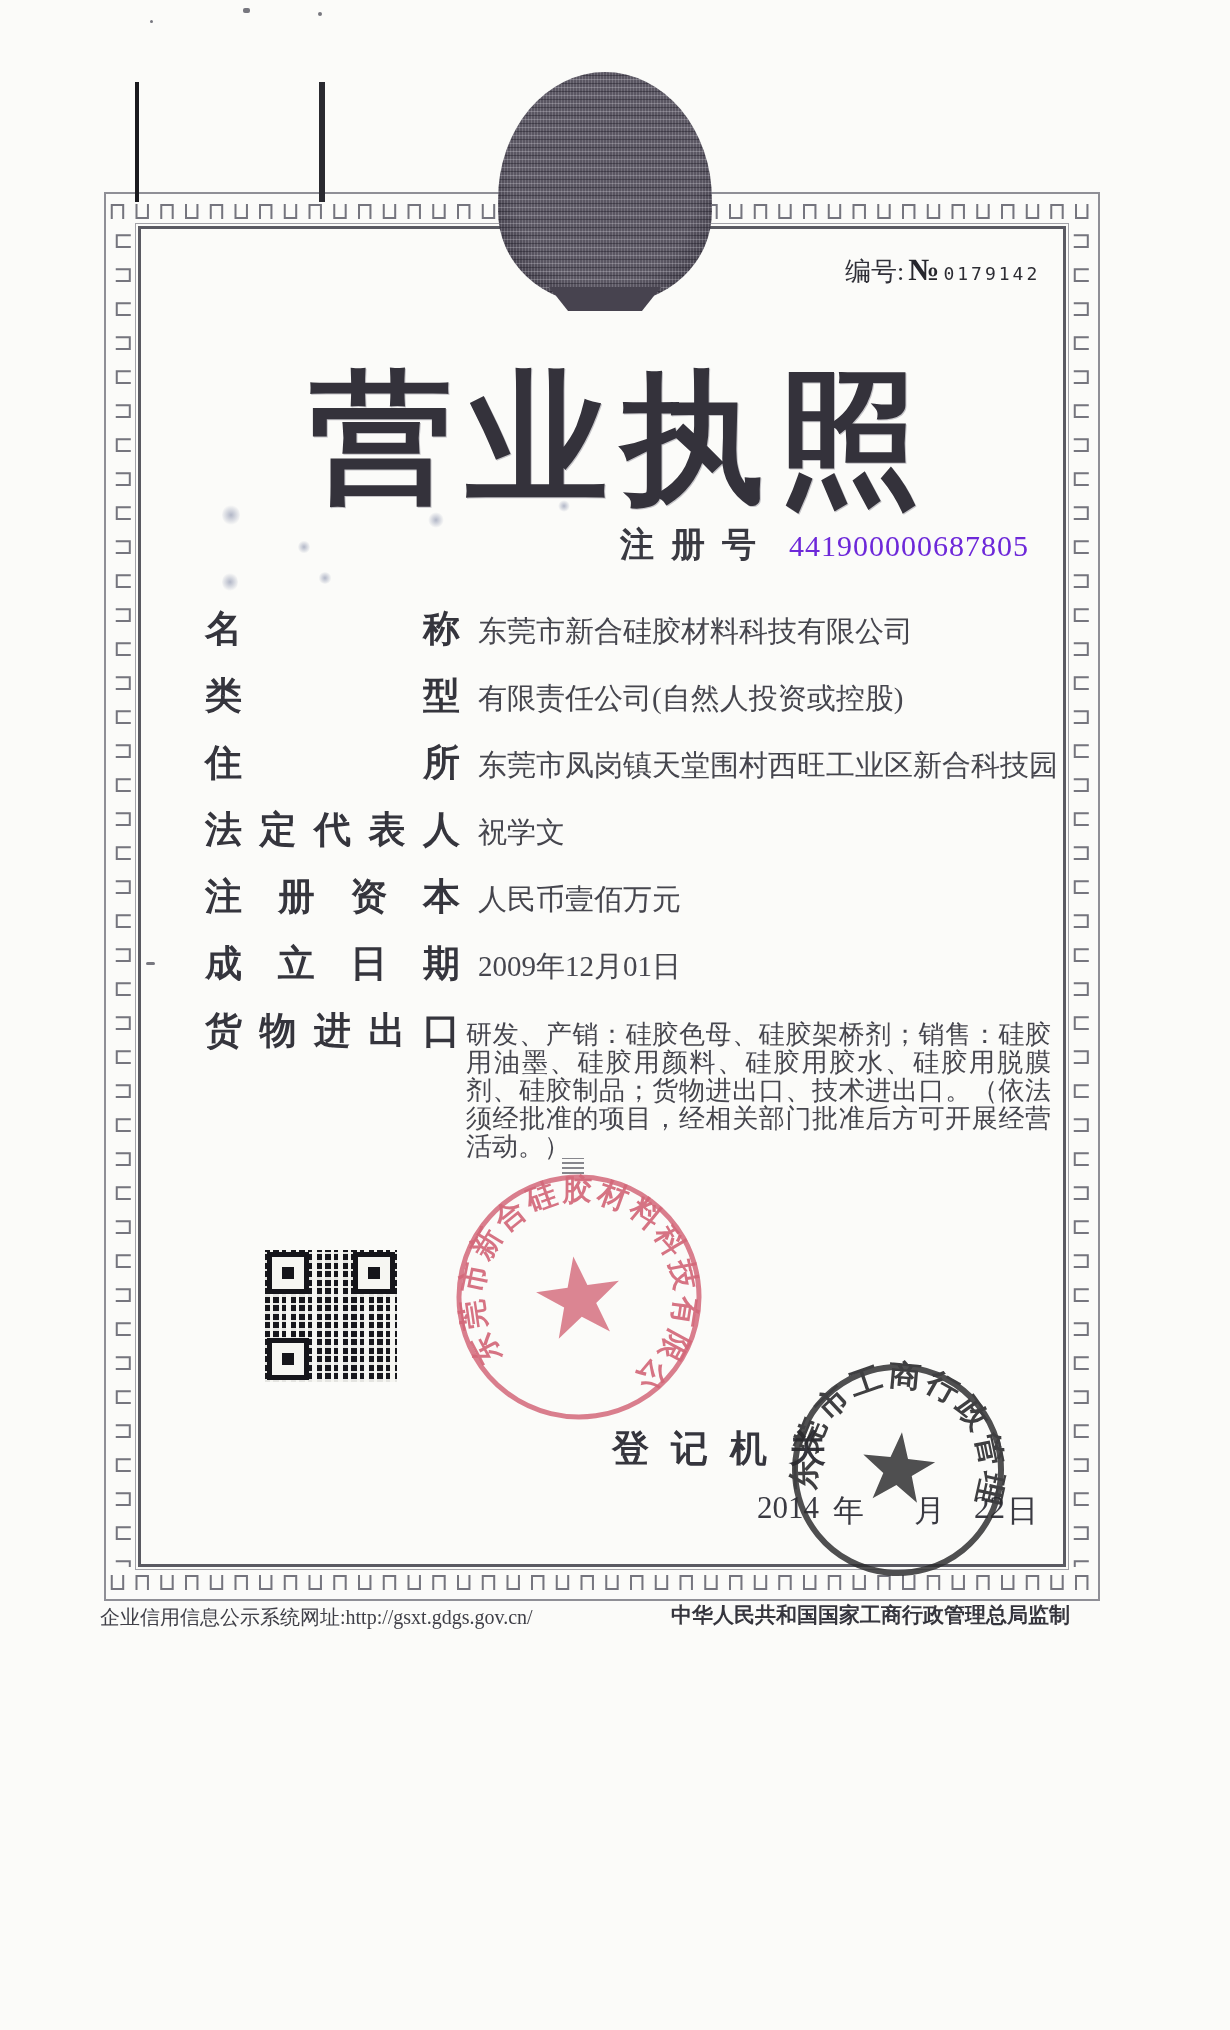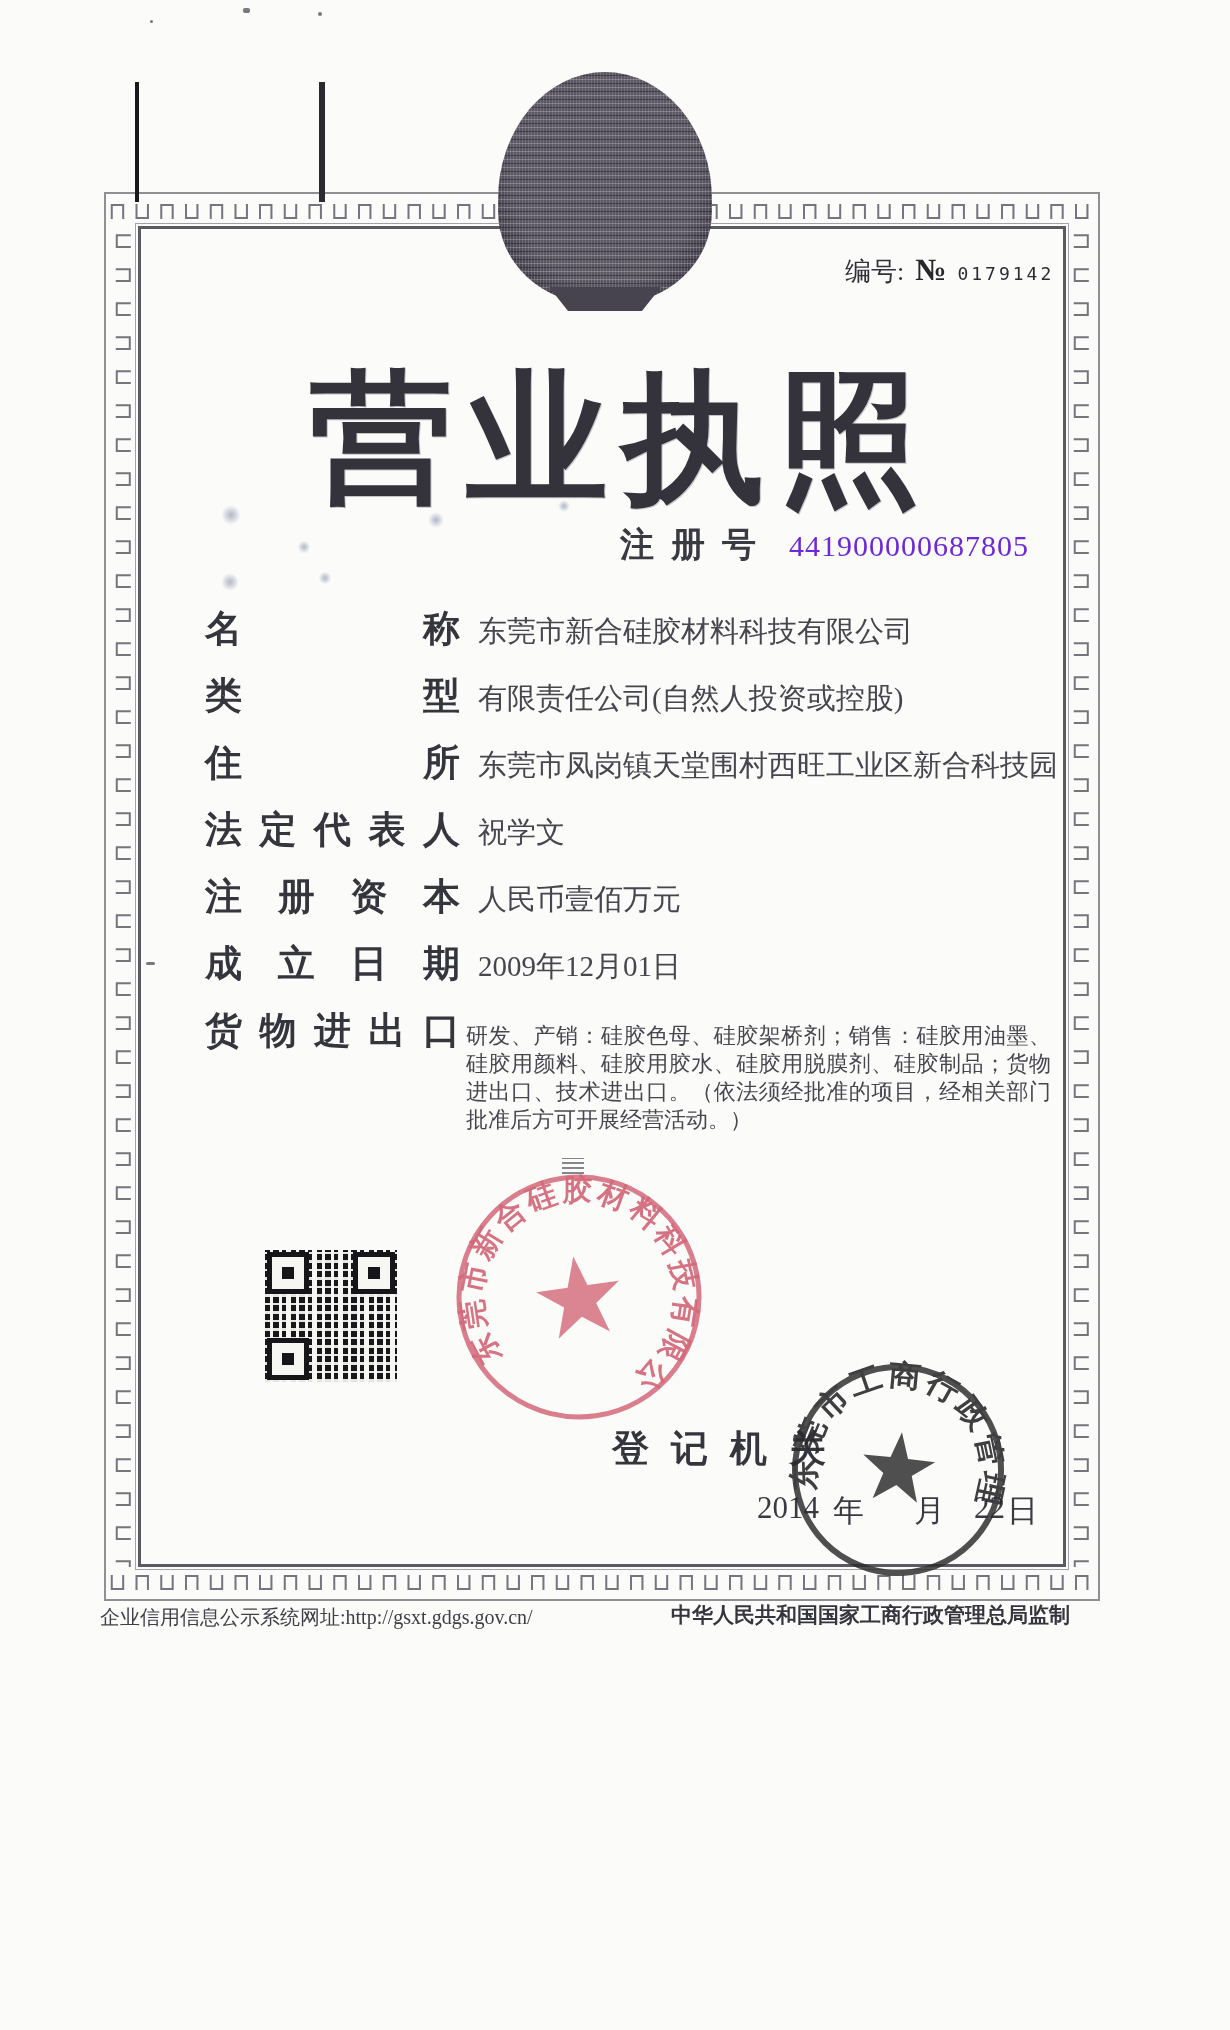--- a/index.html
+++ b/index.html
@@ -27,39 +27,39 @@
   .emblem{position:absolute;left:498px;top:72px;width:214px;height:232px;z-index:2;
     background:
       repeating-linear-gradient(0deg, rgba(236,234,242,.25) 0 1px, transparent 1px 4px, rgba(18,16,26,.38) 4px 5px, transparent 5px 8px),
       repeating-linear-gradient(90deg, rgba(250,250,255,.16) 0 1px, transparent 1px 3px),
       radial-gradient(ellipse at 50% 42%, #5a5662 0 62%, #4b4753 75%, #413d4a 100%);
     border-radius:50% 50% 46% 46% / 55% 55% 40% 40%;}
   .emblem::after{content:"";position:absolute;left:50%;bottom:-7px;transform:translateX(-50%);
     width:112px;height:24px;background:#47434f;
     clip-path:polygon(0 0,100% 0,83% 100%,17% 100%);}
   
-  .serial{position:absolute;left:845px;top:252px;z-index:3;display:flex;align-items:baseline;gap:11px;}
+  .serial{position:absolute;left:845px;top:252px;z-index:3;display:flex;align-items:baseline;gap:4px;}
   .serial-label{font-size:26px;color:#303038;}
   .serial-sym{font-size:31px;font-weight:bold;color:#26262c;}
   .serial-num{font-family:"DejaVu Sans Mono",monospace;font-size:18px;letter-spacing:3px;color:#2c2c33;}
   
   .title{position:absolute;left:0;right:0;top:344px;text-align:center;z-index:3;
     font-size:142px;font-weight:900;letter-spacing:14px;padding-left:14px;color:#34323b;
     text-shadow:1px 1px 0 rgba(130,128,140,.45);}
   
   .reg-row{position:absolute;left:620px;top:522px;z-index:3;display:flex;align-items:baseline;}
   .reg-label{font-size:34px;font-weight:600;letter-spacing:17px;color:#3a3a42;}
   .reg-num{font-size:30px;letter-spacing:1px;margin-left:16px;color:#6d28d9;}
   
   .fields{position:absolute;left:205px;top:606px;width:860px;z-index:3;}
   .f-row{display:flex;align-items:baseline;margin-bottom:21px;}
   .f-label{width:255px;flex:0 0 255px;font-size:37px;font-weight:600;line-height:46px;
     color:#35353d;text-align:justify;text-align-last:justify;text-justify:inter-character;}
   .f-value{margin-left:18px;font-size:29px;color:#46464e;line-height:40px;}
-  .f-value-scope{margin-left:6px;font-size:22px;line-height:28px;width:585px;color:#46464e;
+  .f-value-scope{margin-left:6px;font-size:26px;line-height:28px;width:585px;color:#46464e;
     text-align:justify;}
   
   .qr{position:absolute;left:265px;top:1250px;width:132px;height:132px;z-index:3;
     background:
       repeating-linear-gradient(0deg, rgba(246,246,242,.92) 0 3px, transparent 3px 9px, rgba(246,246,242,.92) 9px 11px, transparent 11px 17px),
       repeating-linear-gradient(90deg, #17171c 0 5px, #f6f6f2 5px 8px, #17171c 8px 14px, #f6f6f2 14px 17px, #17171c 17px 21px, #f6f6f2 21px 26px);}
   .qr-finder{position:absolute;width:32px;height:32px;border:5px solid #15151a;
     background:linear-gradient(#15151a,#15151a) center/12px 12px no-repeat #f6f6f2;}
   .qr-f-tl{left:2px;top:2px;} .qr-f-tr{right:2px;top:2px;} .qr-f-bl{left:2px;bottom:2px;}
   

